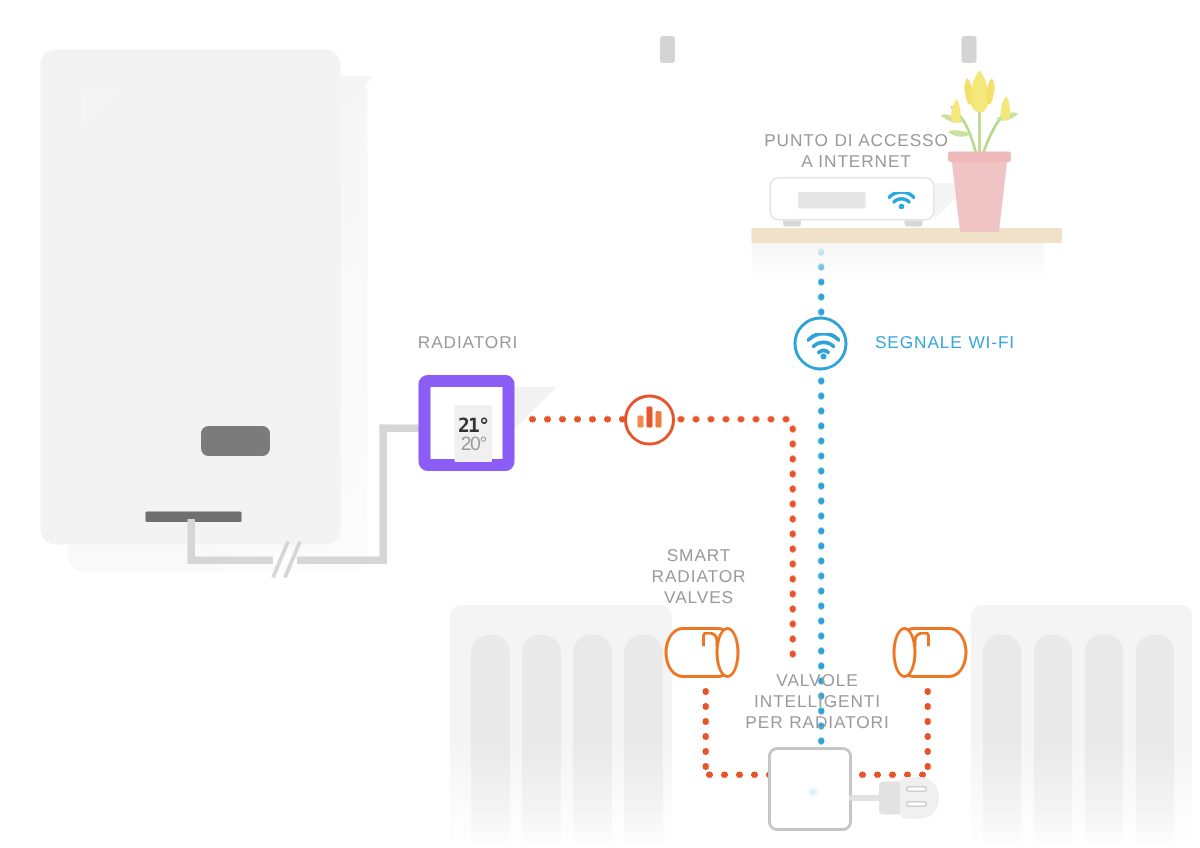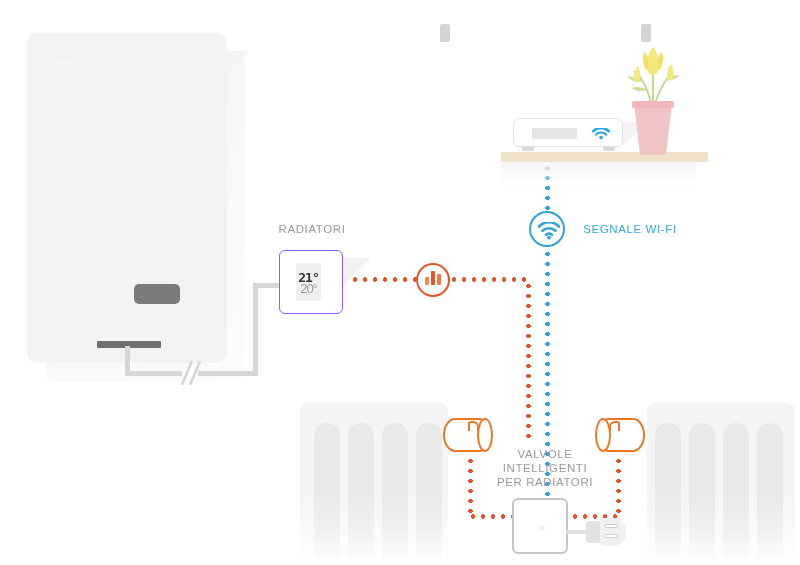--- a/index.html
+++ b/index.html
@@ -58,21 +58,21 @@
   #pipe-h1{left:125px;top:371px;width:133px;height:5px;}
   #pipe-v2{left:253px;top:283px;width:5px;height:91px;}
   #pipe-h2{left:253px;top:283px;width:30px;height:5px;}
   #pipe-break{
     position:absolute;left:176px;top:357px;width:26px;height:32px;
   }
 
   
   #thermostat{
     position:absolute;left:279px;top:250px;width:64px;height:64px;
-    border:1px solid #8b5cf6;border-radius:6px;background:#ffffff;
+    border:8px solid #8b5cf6;border-radius:6px;background:#ffffff;
     box-sizing:border-box;
   }
   #thermostat-shadow{
     position:absolute;left:341px;top:258px;width:0;height:0;
     border-left:30px solid #f2f2f2;
     border-bottom:30px solid transparent;
   }
   #thermo-screen{
     position:absolute;left:16px;top:12px;width:25px;height:38px;
     background:#f0f0f0;border-radius:1px;
@@ -262,20 +262,22 @@
       <path d="M1 4.5 A14 14 0 0 1 21 4.5" stroke="#2fa3d8" stroke-width="2.6" fill="none" stroke-linecap="round"></path>
       <path d="M4.5 8.8 A9.5 9.5 0 0 1 17.5 8.8" stroke="#2fa3d8" stroke-width="2.6" fill="none" stroke-linecap="round"></path>
       <path d="M8 12.8 A5 5 0 0 1 14 12.8" stroke="#2fa3d8" stroke-width="2.6" fill="none" stroke-linecap="round"></path>
       <circle cx="11" cy="15.6" r="1.9" fill="#2fa3d8"></circle>
     </svg>
   </div>
 
   <div class="dots v blue-dots" style="left:545px;top:163px;height:48px;"></div>
   <div class="dots v blue-dots" style="left:545px;top:249px;height:248px;"></div>
 
+  <div class="lbl" style="left:488px;top:87px;width:166px;">PUNTO DI ACCESSO
+A INTERNET</div>
   <div id="router-shadow"></div>
   <div id="router">
     <div id="router-bar"></div>
     <svg id="router-wifi" width="18" height="12" viewBox="0 0 18 12">
       <path d="M1 3.4 A11 11 0 0 1 17 3.4" stroke="#29a8e0" stroke-width="2.4" fill="none" stroke-linecap="round"></path>
       <path d="M4 6.6 A7 7 0 0 1 14 6.6" stroke="#29a8e0" stroke-width="2.2" fill="none" stroke-linecap="round"></path>
       <circle cx="9" cy="9.6" r="1.8" fill="#29a8e0"></circle>
     </svg>
   </div>
   <div class="router-foot" id="router-foot-l"></div>
@@ -313,20 +315,23 @@
 
   <div class="radiator" id="radiator-right">
     <div class="rad-body"></div>
     <div class="fin" style="left:8px;"></div>
     <div class="fin" style="left:42px;"></div>
     <div class="fin" style="left:76px;"></div>
     <div class="fin" style="left:110px;"></div>
   </div>
   <div class="rad-nipple" style="left:641px;"></div>
 
+  <div class="lbl" style="left:412px;top:364px;width:108px;">SMART
+RADIATOR
+VALVES</div>
 
   <div class="valve" id="valve-left">
     <div class="valve-cyl"></div>
     <div class="valve-cap"></div>
     <div class="valve-notch"></div>
   </div>
   <div class="valve" id="valve-right">
     <div class="valve-cyl"></div>
     <div class="valve-cap"></div>
     <div class="valve-notch"></div>

